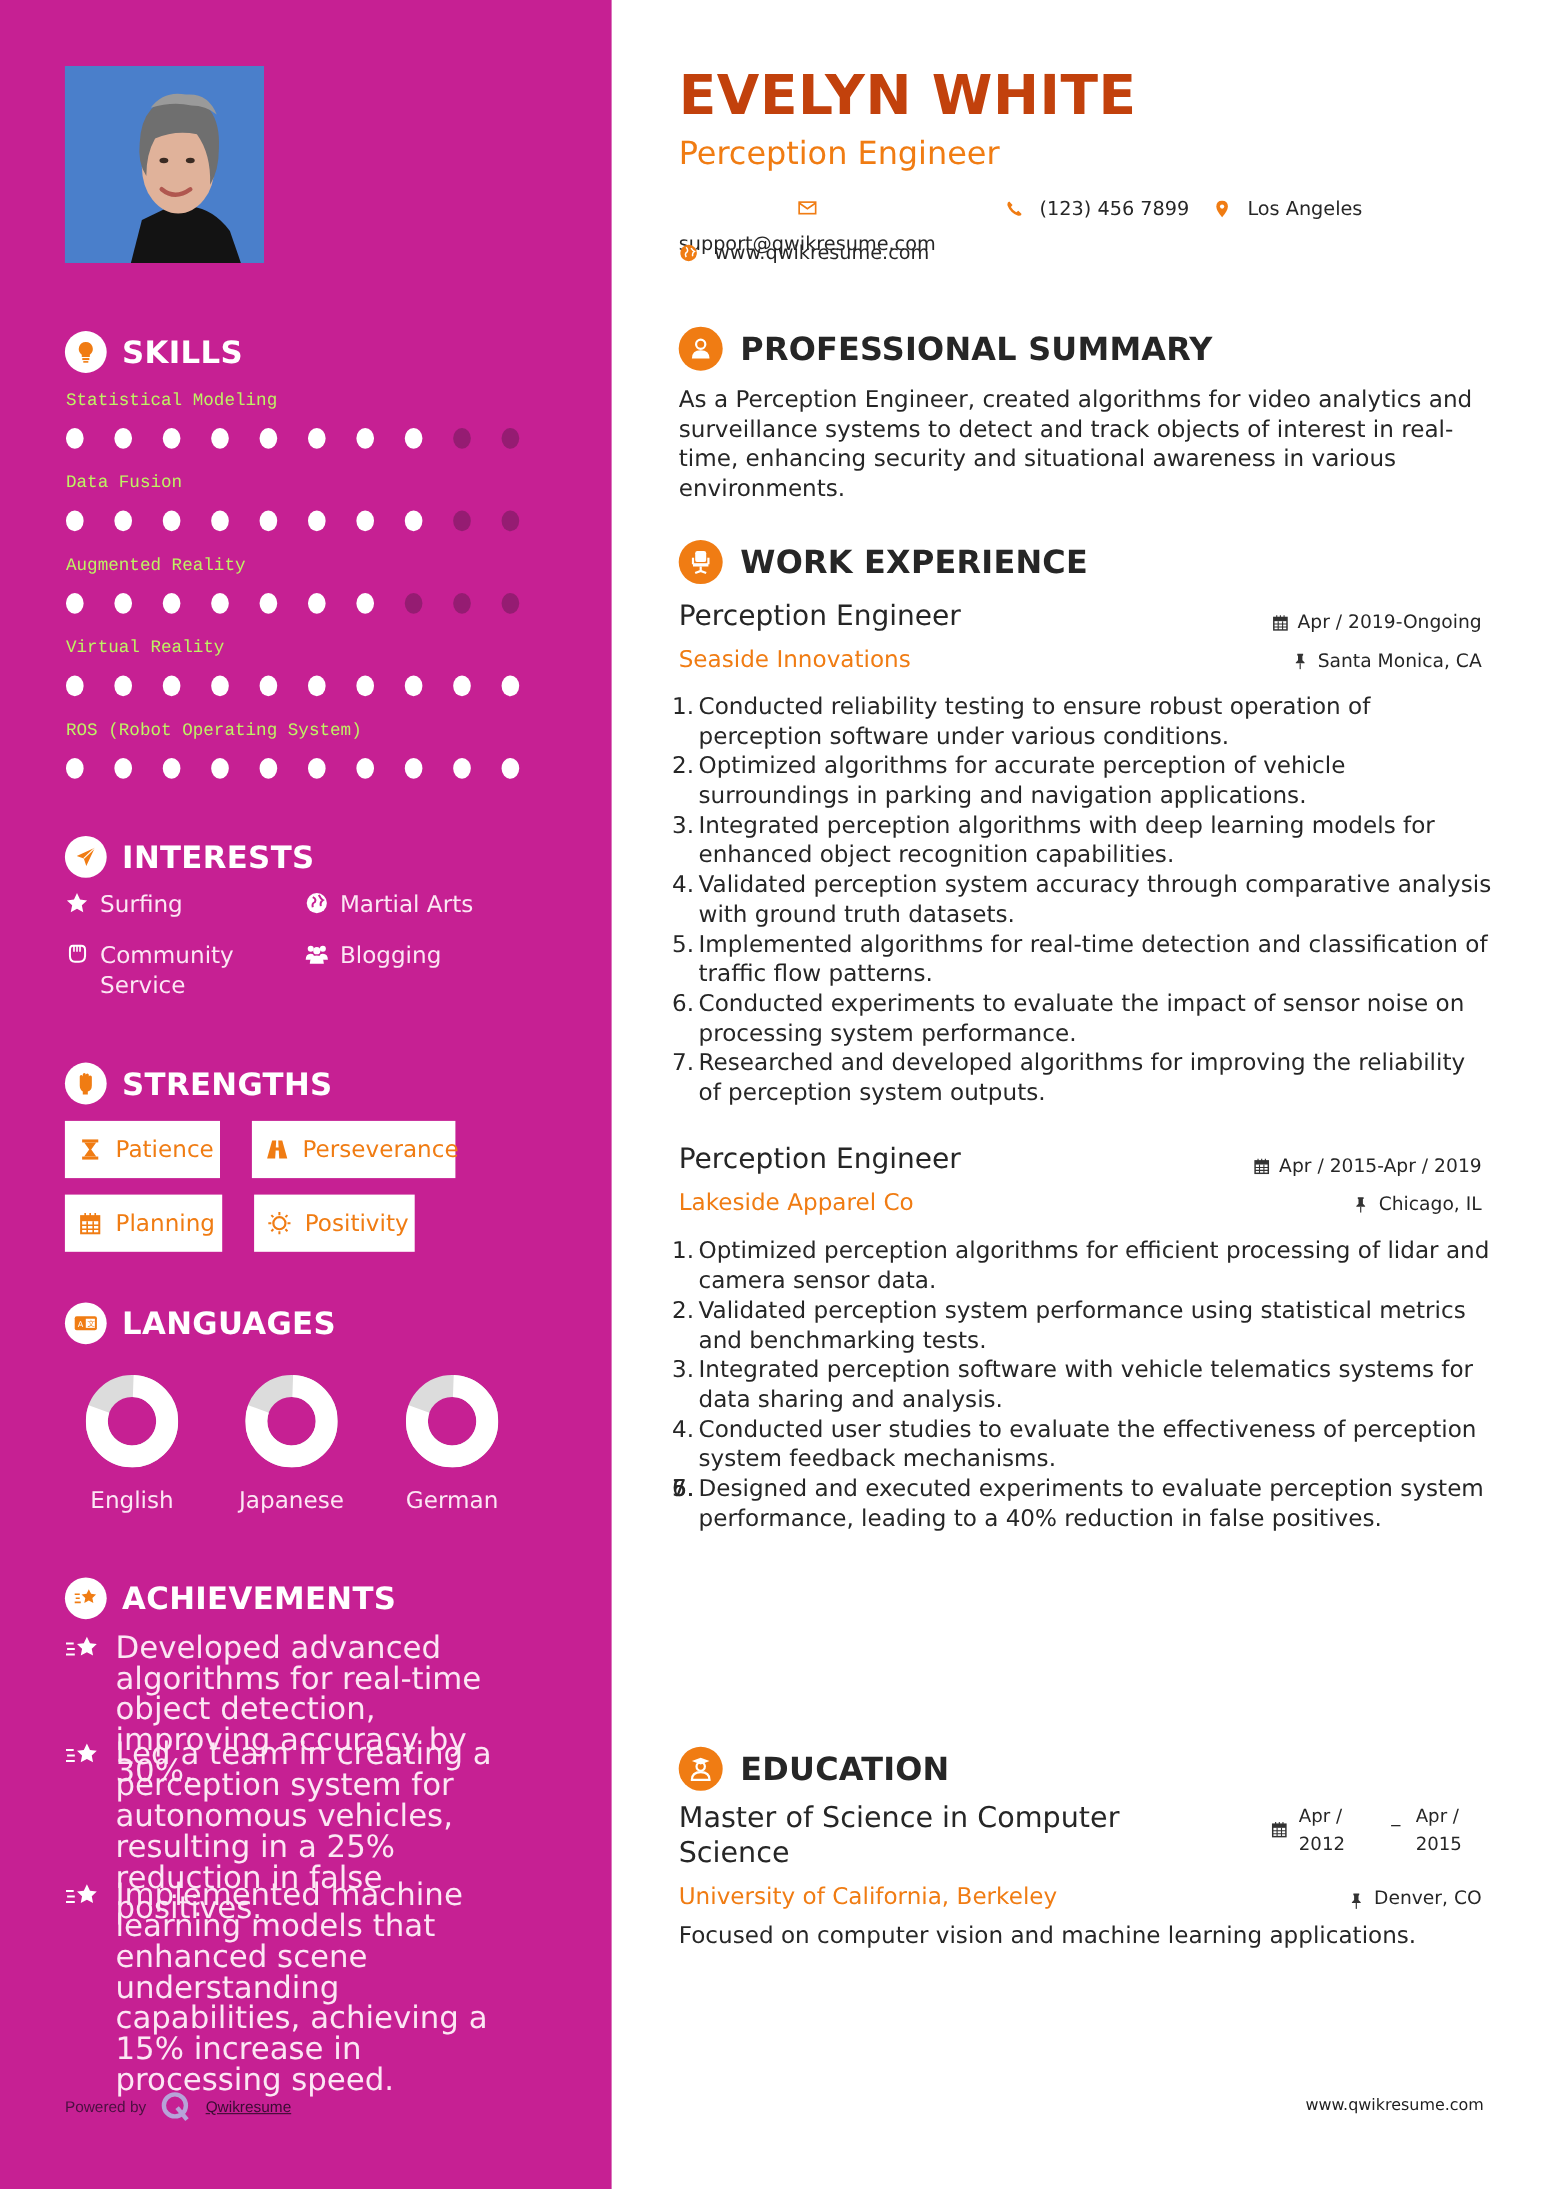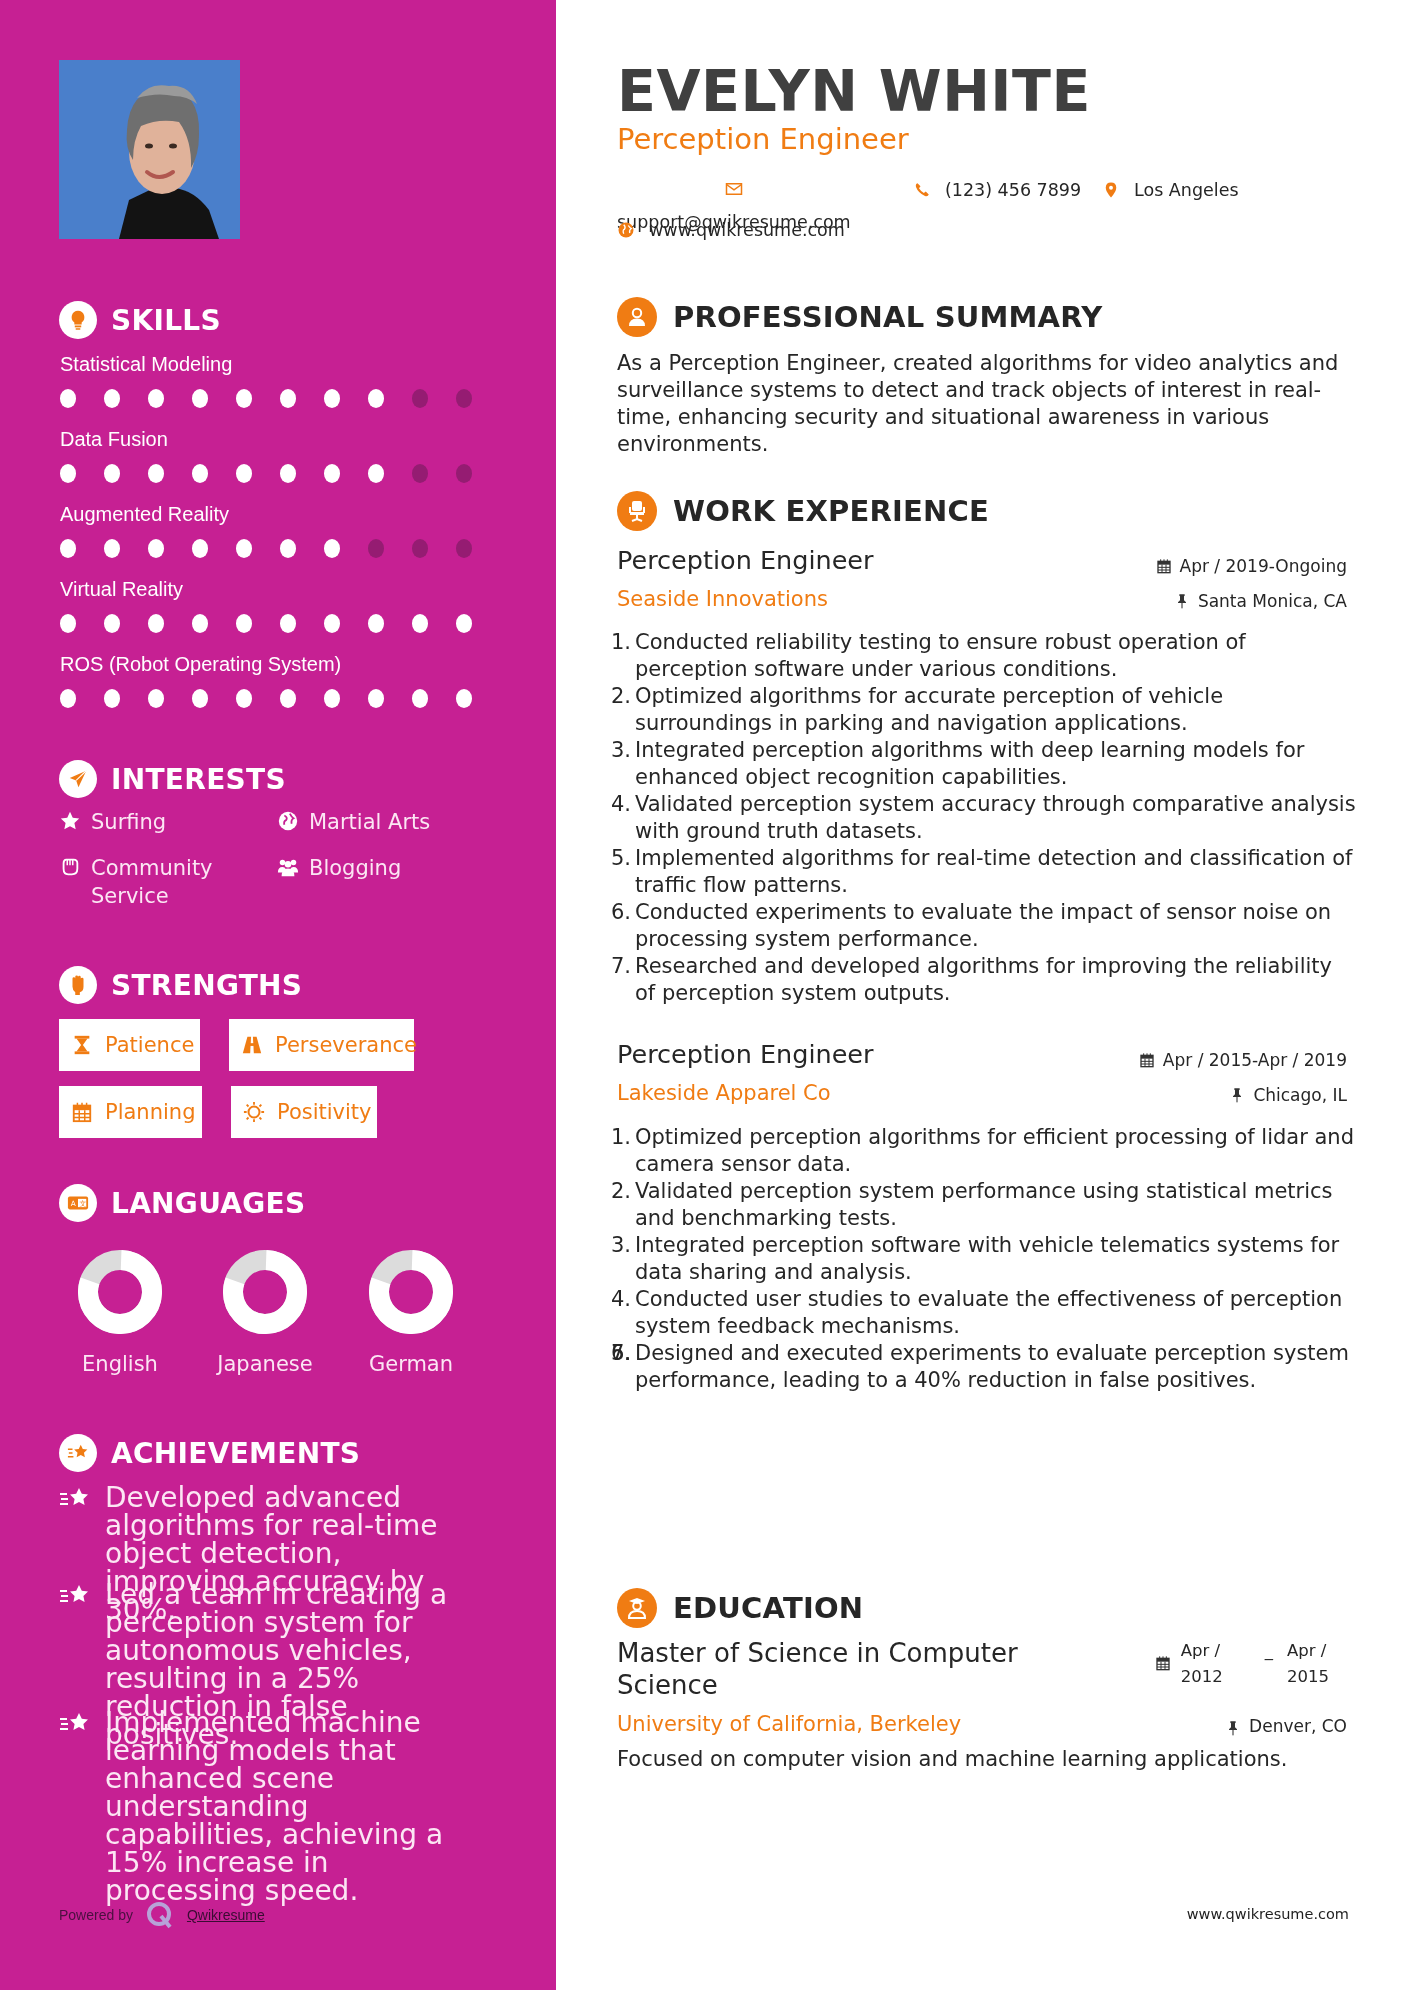--- a/index.html
+++ b/index.html
@@ -10,21 +10,21 @@
   .sidebar { position: absolute; left: 0; top: 0; width: 556px; height: 1990px; background: #c62093; color: #fff; }
   .photo { position: absolute; left: 59px; top: 60px; width: 181px; height: 179px; background: #4a7fcb; overflow: hidden; }
   .photo svg { width: 100%; height: 100%; display: block; }
 
   .side-section-title { position: absolute; left: 59px; display: flex; align-items: center; gap: 14px; }
   .side-icon { width: 38px; height: 38px; border-radius: 50%; background: #fff; display: flex; align-items: center; justify-content: center; }
   .side-icon svg { width: 22px; height: 22px; }
   .side-title-text { font-family: "DejaVu Sans", sans-serif; font-weight: bold; font-size: 28px; letter-spacing: 0.3px; color: #fff; }
 
   .skill { position: absolute; left: 60px; width: 440px; }
-  .skill-name { font-family: Liberation Sans, sans-serif; font-size: 20px; color: #ffffff; line-height: 24px; }
+  .skill-name { font-family: Liberation Mono, monospace; font-size: 16px; color: #bef264; line-height: 24px; }
   .dots { display: flex; gap: 0; margin-top: 13px; }
   .dot { width: 19px; height: 19px; border-radius: 50%; background: #fff; margin-right: 27.6px; }
   .dot.off { background: #8c1c6c; opacity: 0.85; }
 
   .interests { position: absolute; left: 59px; top: 808px; width: 440px; }
   .interest { position: absolute; display: flex; align-items: flex-start; gap: 10px; font-family: "DejaVu Sans", sans-serif; font-size: 21px; line-height: 28px; color: #fce6f4; }
   .interest svg { width: 22px; height: 22px; margin-top: 2px; flex: none; }
 
   .strength { position: absolute; height: 52px; background: #fff; display: flex; align-items: center; padding: 0 12px; gap: 12px; font-family: "DejaVu Sans", sans-serif; font-size: 21px; color: #f07c13; }
   .strength svg { width: 22px; height: 22px; flex: none; }
@@ -36,21 +36,21 @@
   .ach { position: absolute; left: 59px; width: 440px; display: flex; gap: 14px; }
   .ach svg { width: 32px; height: 28px; flex: none; margin-top: 2px; }
   .ach-text { font-family: "DejaVu Sans", sans-serif; font-size: 28px; line-height: 28px; color: #fce6f4; width: 380px; }
 
   .powered { position: absolute; left: 59px; top: 1900px; display: flex; align-items: center; gap: 12px; font-size: 14px; color: #4a1040; }
   .powered .q-logo { width: 30px; height: 30px; }
   .powered .q-link { color: #3a0c33; text-decoration: underline; font-size: 14px; }
 
   
   .main { position: absolute; left: 617px; top: 0; width: 730px; }
-  .name { position: absolute; left: 0; top: 58px; font-family: "DejaVu Sans", sans-serif; font-weight: bold; font-size: 57px; letter-spacing: 0.5px; color: #404040; white-space: nowrap; }
+  .name { position: absolute; left: 0; top: 58px; font-family: "DejaVu Sans", sans-serif; font-weight: bold; font-size: 50px; letter-spacing: 0.5px; color: #c2410c; white-space: nowrap; }
   .job-title { position: absolute; left: 0; top: 122px; font-family: "DejaVu Sans", sans-serif; font-size: 29px; color: #f07c13; white-space: nowrap; }
   .contact { position: absolute; display: flex; align-items: center; gap: 14px; font-family: "DejaVu Sans", sans-serif; font-size: 17.5px; color: #262626; white-space: nowrap; }
   .contact svg { width: 18px; height: 18px; flex: none; }
 
   .main-section-title { position: absolute; left: 0; display: flex; align-items: center; gap: 16px; }
   .main-icon { width: 40px; height: 40px; border-radius: 50%; background: #f07c13; display: flex; align-items: center; justify-content: center; }
   .main-icon svg { width: 24px; height: 24px; }
   .main-title-text { font-family: "DejaVu Sans", sans-serif; font-weight: bold; font-size: 29px; color: #262626; letter-spacing: 0.2px; white-space: nowrap; }
 
   .summary { position: absolute; left: 0; top: 350px; width: 730px; font-family: "DejaVu Sans", sans-serif; font-size: 21px; line-height: 27px; color: #262626; }

